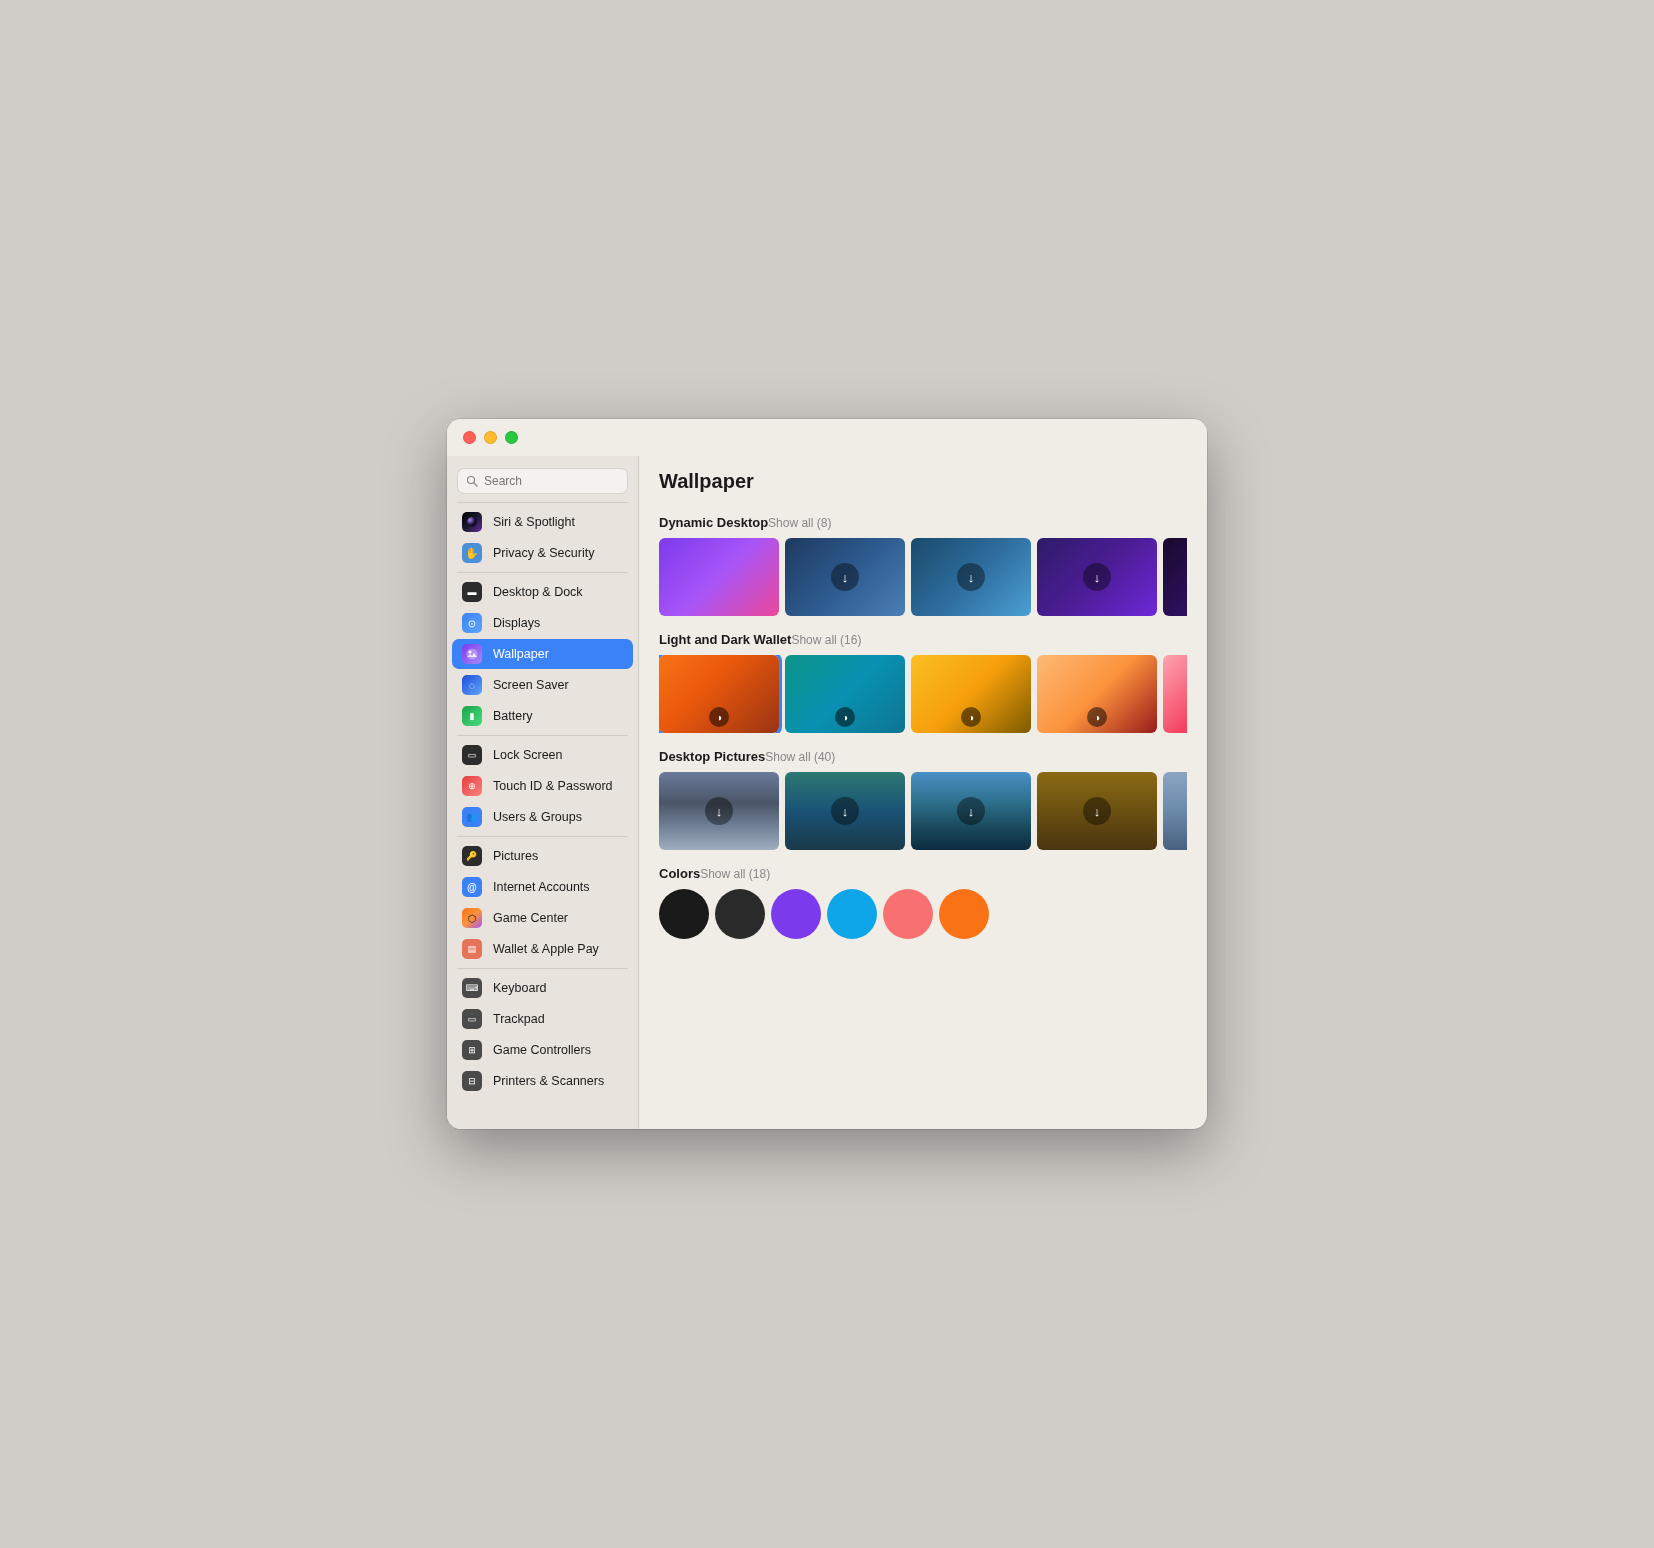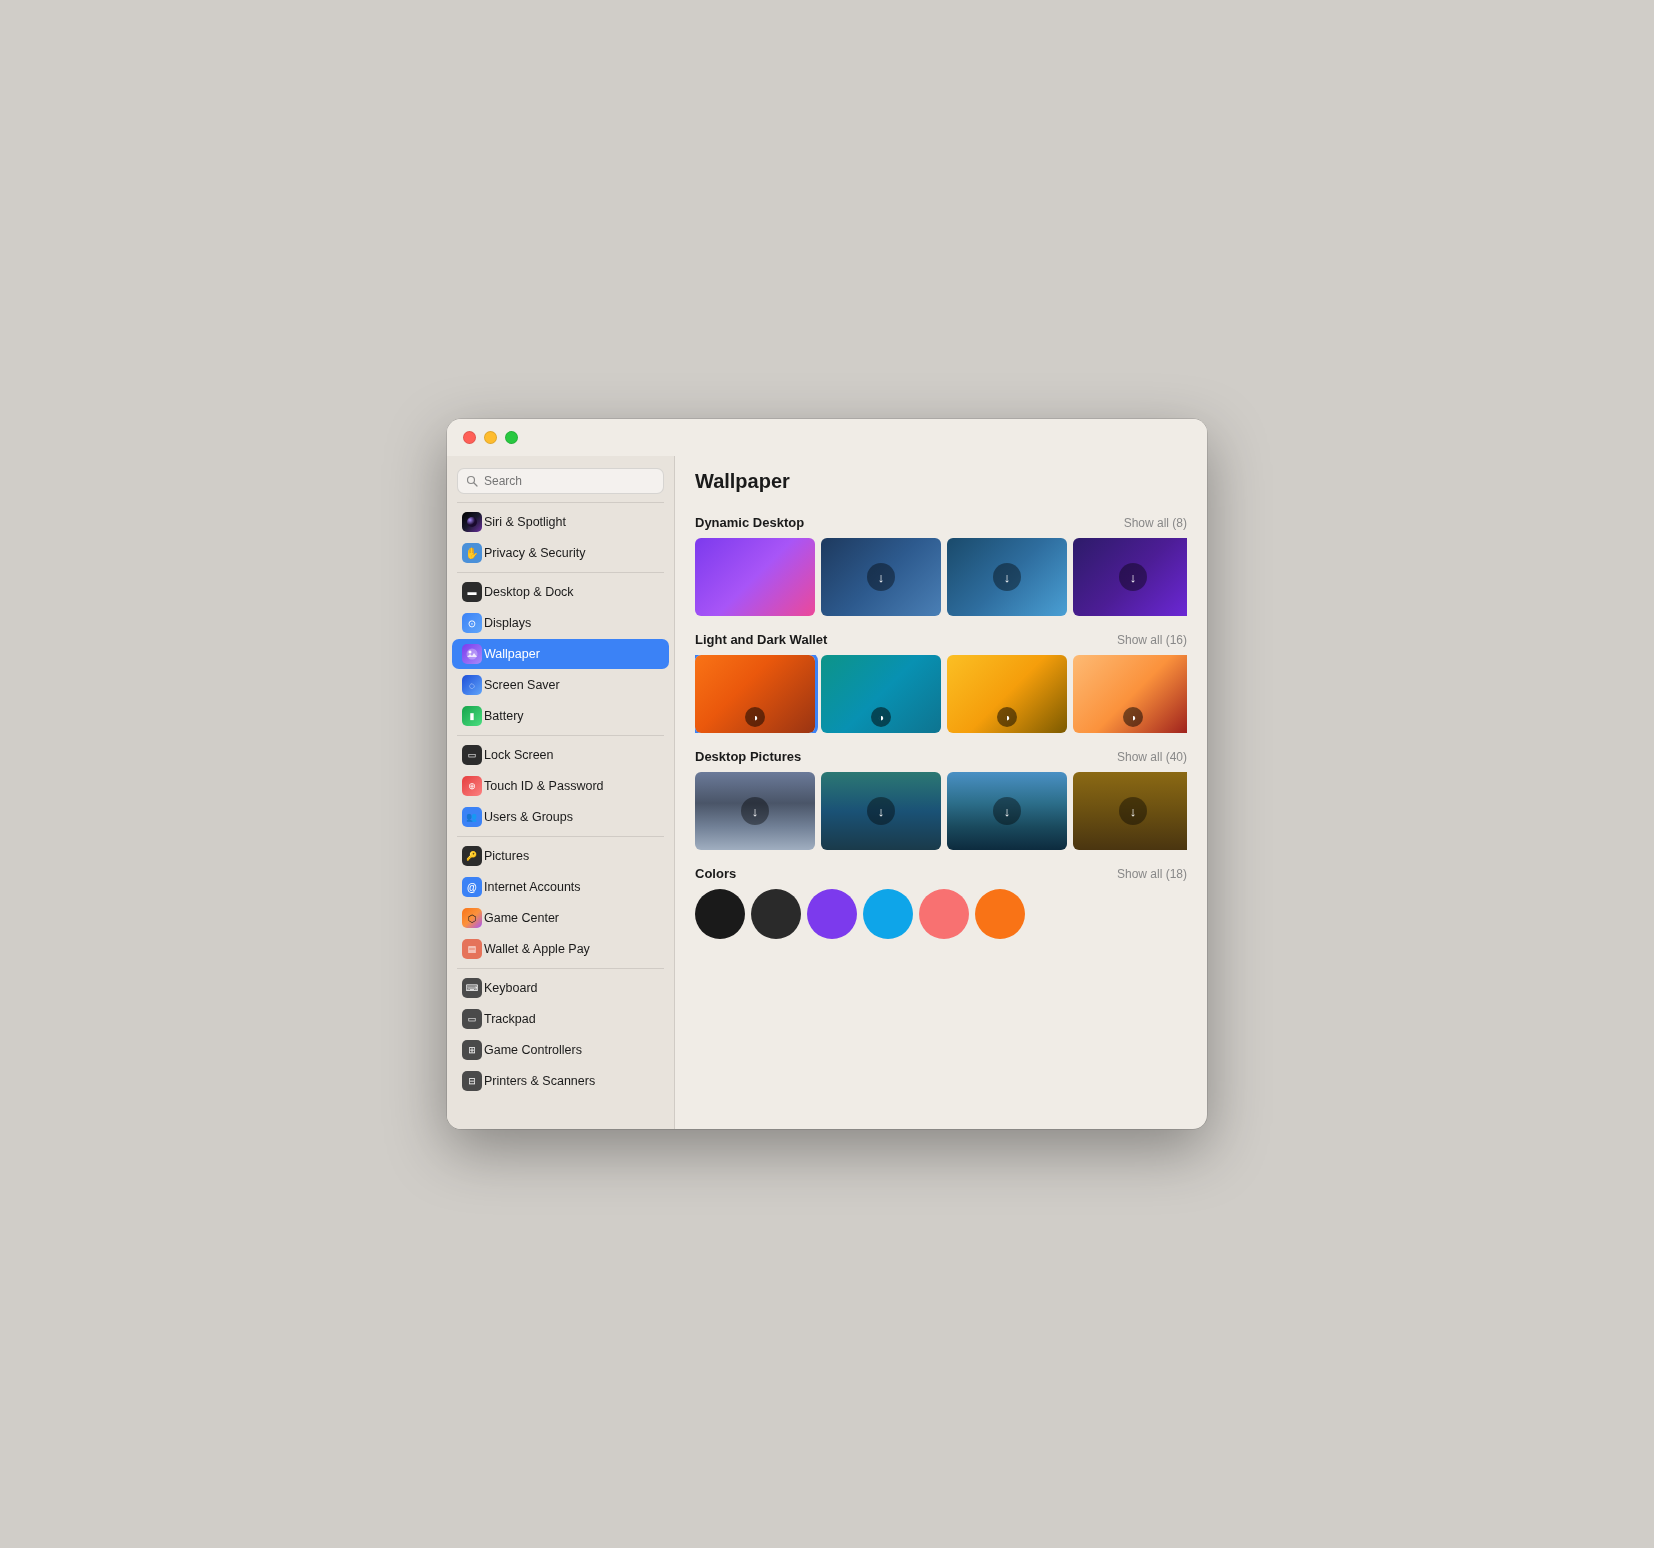--- a/index.html
+++ b/index.html
@@ -43,21 +43,21 @@
     .tl-max { background: #28c840; border: 0.5px solid rgba(0,0,0,0.12); }
 
     .content-area {
       display: flex;
       flex: 1;
       overflow: hidden;
     }
 
     
     .sidebar {
-      width: 228px;
+      width: 192px;
       background: #e8e3dc;
       flex-shrink: 0;
       overflow-y: auto;
       padding: 8px 0;
       border-right: 1px solid rgba(0,0,0,0.1);
     }
     .sidebar::-webkit-scrollbar { width: 0; }
 
     .search-bar {
       margin: 4px 10px 8px;
@@ -85,21 +85,21 @@
 
     .sidebar-separator {
       height: 1px;
       background: rgba(0,0,0,0.1);
       margin: 4px 10px;
     }
 
     .sidebar-item {
       display: flex;
       align-items: center;
-      gap: 2px;
+      gap: 11px;
       padding: 5px 10px;
       cursor: pointer;
       border-radius: 7px;
       margin: 1px 5px;
       font-size: 12.5px;
       color: #1a1a1a;
     }
     .sidebar-item.active {
       background: #3b82f6;
       color: white;
@@ -271,21 +271,20 @@
     .wallpaper-sections::-webkit-scrollbar-track {
       background: transparent;
     }
     .wallpaper-sections::-webkit-scrollbar-thumb {
       background: rgba(0,0,0,0.2);
       border-radius: 4px;
     }
 
     .section-header {
       display: flex;
-      justify-content: space-between;
       align-items: center;
       margin-bottom: 8px;
     }
     .section-title {
       font-size: 13px;
       font-weight: 600;
       color: #1a1a1a;
     }
     .show-all {
       font-size: 12px;

